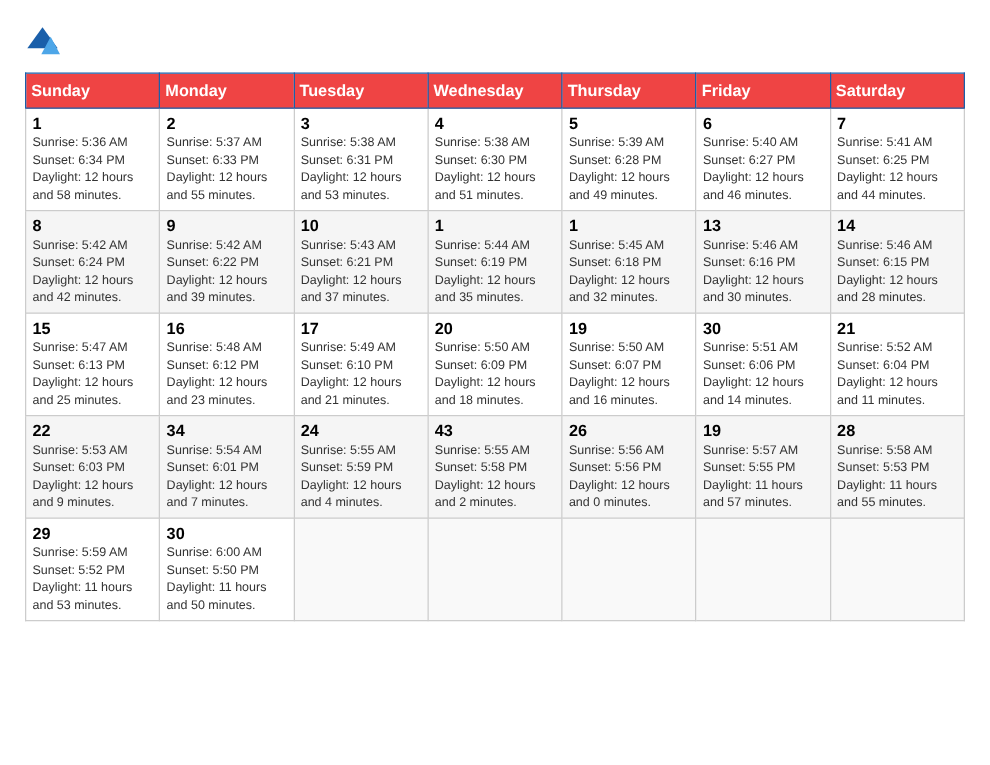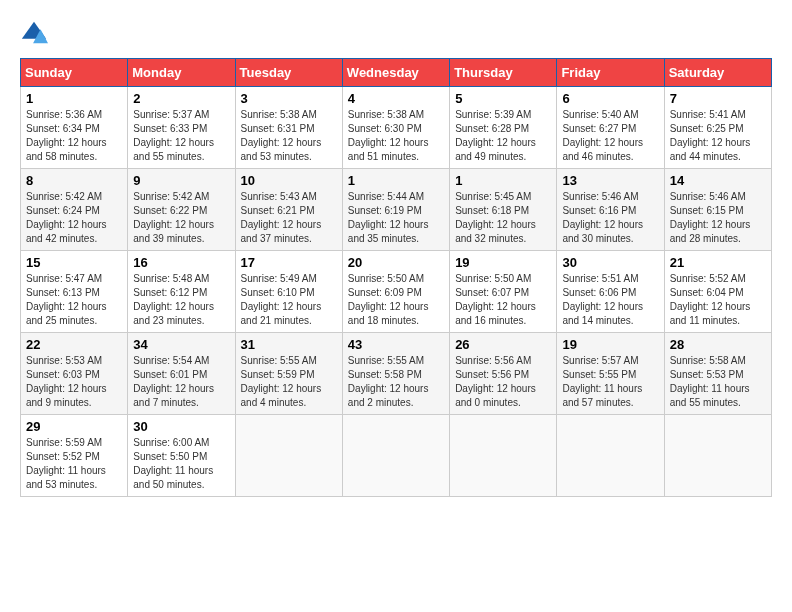--- a/index.html
+++ b/index.html
@@ -327,21 +327,21 @@
         <td>
         <span class="day-num">34</span>
         <div class="day-info">
           Sunrise: 5:54 AM<br>
           Sunset: 6:01 PM<br>
           Daylight: 12 hours<br>
           and 7 minutes.
         </div>
       </td>
         <td>
-        <span class="day-num">31</span>
+        <span class="day-num">24</span>
         <div class="day-info">
           Sunrise: 5:55 AM<br>
           Sunset: 5:59 PM<br>
           Daylight: 12 hours<br>
           and 4 minutes.
         </div>
       </td>
         <td>
         <span class="day-num">43</span>
         <div class="day-info">

